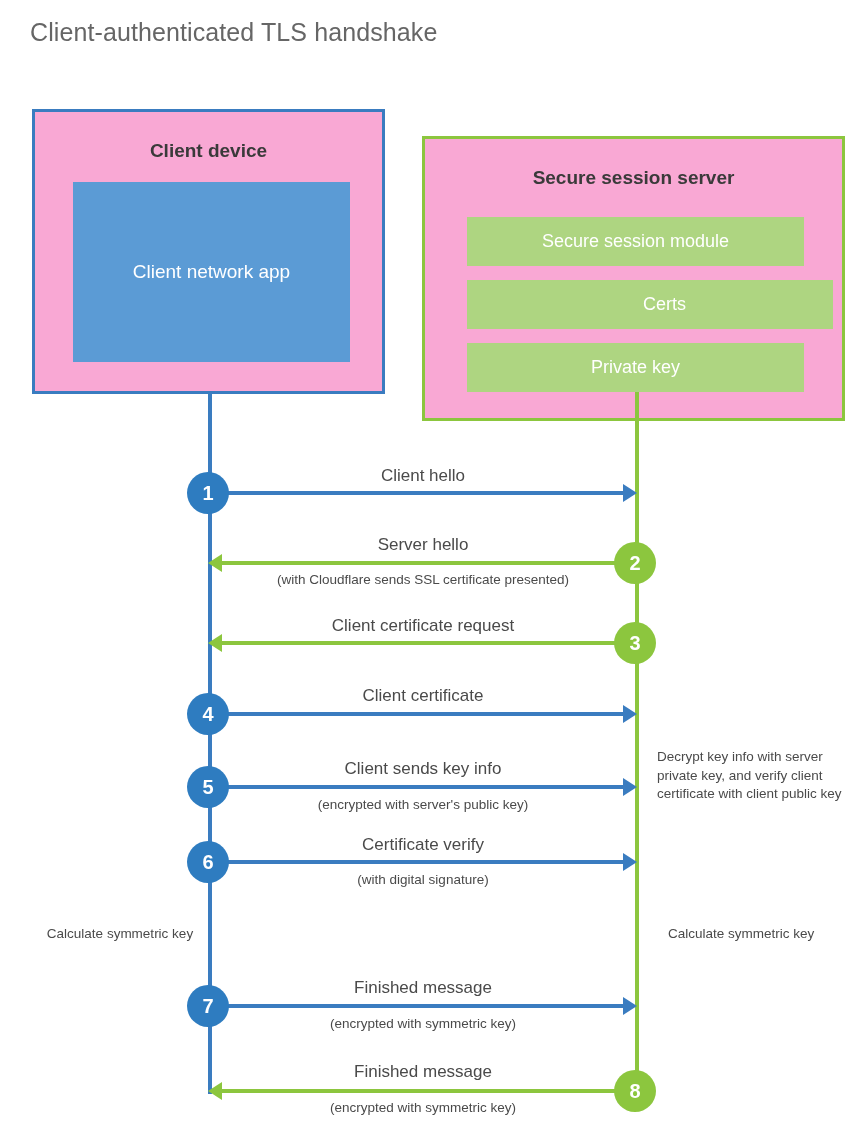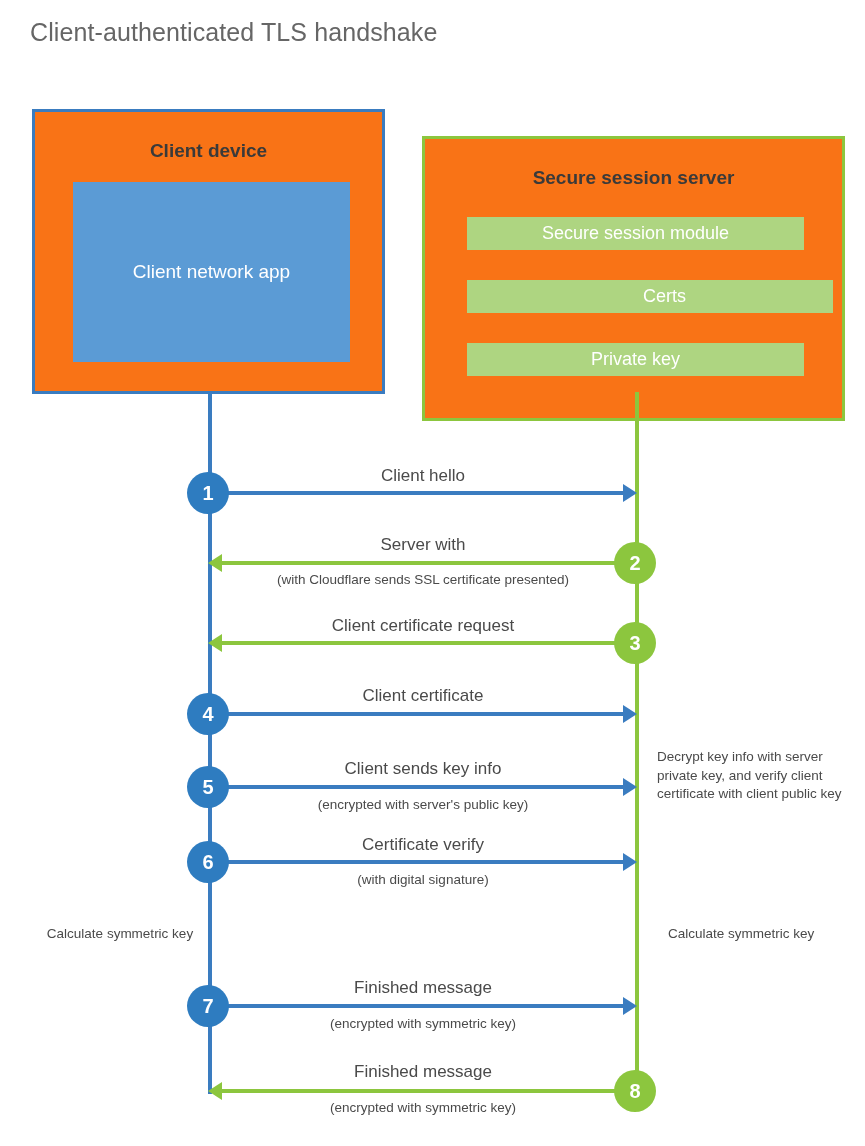--- a/index.html
+++ b/index.html
@@ -24,21 +24,21 @@
     font-size: 25px;
     font-weight: 400;
     color: #666666;
     letter-spacing: 0.1px;
     white-space: nowrap;
   }
 
   
   .participant-box {
     position: absolute;
-    background: #f97316;
+    background: #f9a8d4;
     box-sizing: border-box;
   }
   #client-box {
     left: 32px;
     top: 109px;
     width: 353px;
     height: 285px;
     border: 3px solid #3a7cc0;
   }
   #server-box {
@@ -75,21 +75,21 @@
     justify-content: center;
     text-align: center;
     line-height: 1.3;
   }
 
   
   .server-bar {
     position: absolute;
     left: 42px;
     width: 337px;
-    height: 33px;
+    height: 49px;
     background: #aed581;
     color: #ffffff;
     font-size: 18px;
     display: flex;
     align-items: center;
     justify-content: center;
   }
   #server-bar-0 { top: 78px; }
   #server-bar-1 { top: 141px; padding-left: 29px; }
   #server-bar-2 { top: 204px; }
@@ -206,21 +206,21 @@
 </div>
 
 <div class="lifeline" id="lifeline-client"></div>
 <div class="lifeline" id="lifeline-server"></div>
 
 <div class="msg-label" style="left:210px; top:466px; width:426px;">Client hello</div>
 <div class="msg-line blue" style="left:210px; top:491px; width:414px;"></div>
 <div class="arrow-head right blue" style="left:623px; top:484px;"></div>
 <div class="step-circle blue" style="left:187px; top:472px;">1</div>
 
-<div class="msg-label" style="left:210px; top:535px; width:426px;">Server with</div>
+<div class="msg-label" style="left:210px; top:535px; width:426px;">Server hello</div>
 <div class="msg-line green" style="left:222px; top:561px; width:414px;"></div>
 <div class="arrow-head left green" style="left:208px; top:554px;"></div>
 <div class="msg-sublabel" style="left:210px; top:572px; width:426px;">(with Cloudflare sends SSL certificate presented)</div>
 <div class="step-circle green" style="left:614px; top:542px;">2</div>
 
 <div class="msg-label" style="left:210px; top:616px; width:426px;">Client certificate request</div>
 <div class="msg-line green" style="left:222px; top:641px; width:414px;"></div>
 <div class="arrow-head left green" style="left:208px; top:634px;"></div>
 <div class="step-circle green" style="left:614px; top:622px;">3</div>
 

